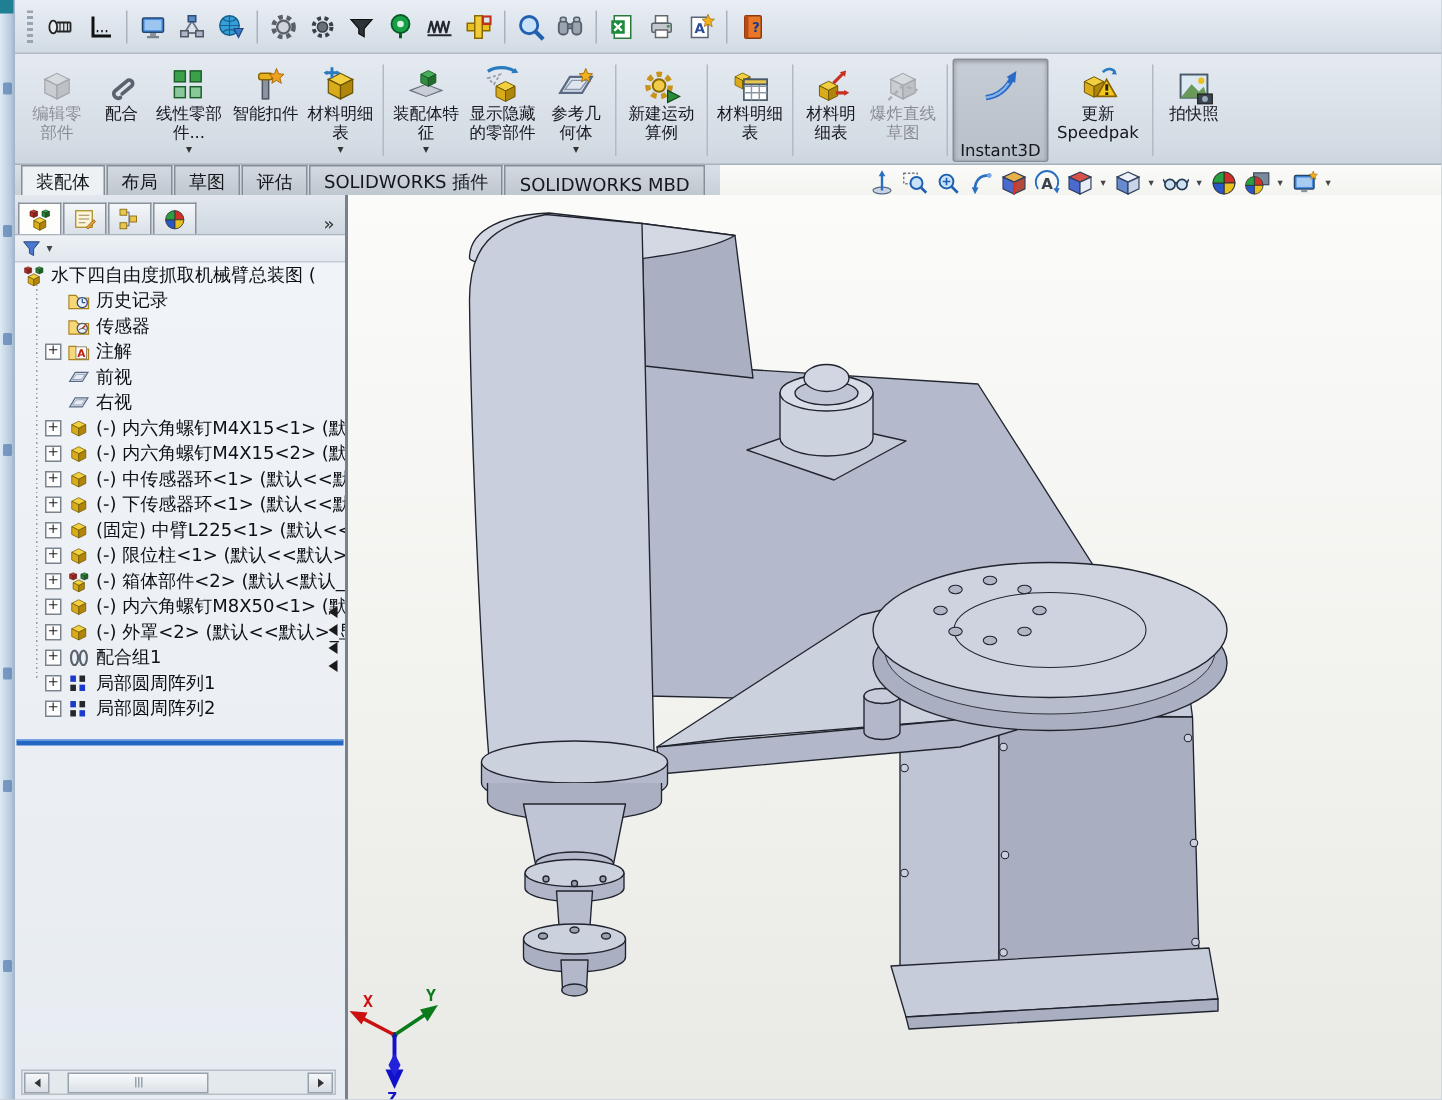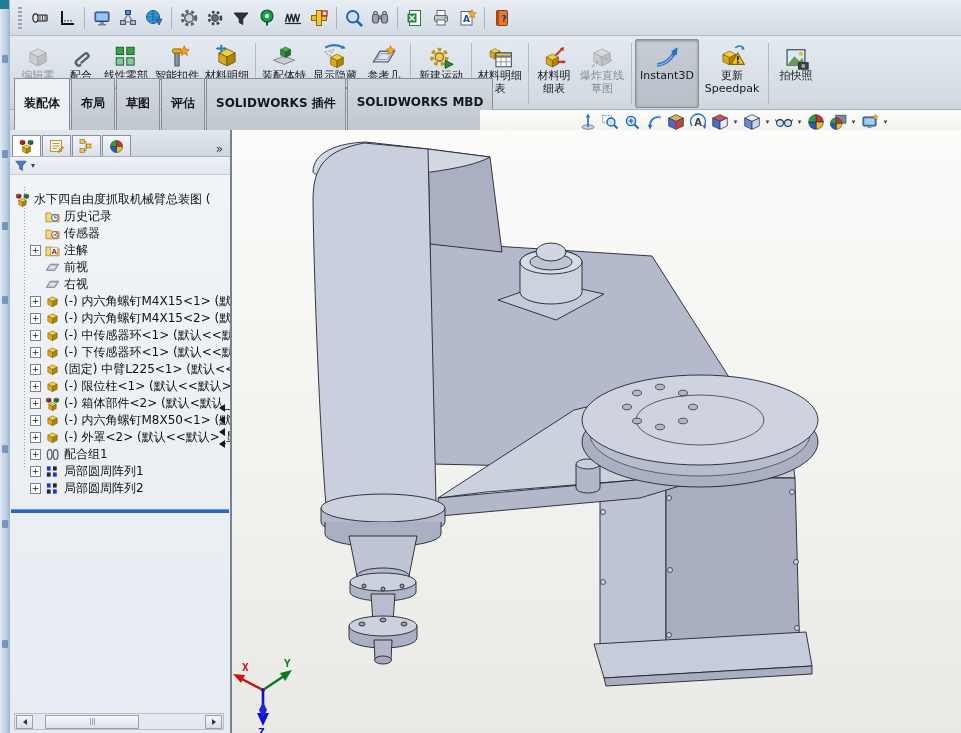--- a/index.html
+++ b/index.html
@@ -23,49 +23,49 @@
   
   #ribbon{left:10px;top:36px;width:951px;height:74px;background:linear-gradient(#e4eaf0,#d4dce4 80%,#cdd5de);
           border-bottom:1px solid #a9b2bc;display:flex;align-items:stretch;padding:2px 0 0 4px;box-sizing:border-box;}
   .rbtn{display:flex;flex-direction:column;align-items:center;padding:3px 2px 0;margin:1px 0;
         border:1px solid transparent;border-radius:2px;cursor:pointer;box-sizing:border-box;}
   .rbtn .ric{height:27px;display:flex;align-items:center;justify-content:center;}
   .rlbl{font-size:11px;line-height:12.5px;text-align:center;color:#15181c;white-space:pre-line;}
   .caret{height:8px;display:flex;align-items:center;justify-content:center;}
   .caret::after{content:"▾";font-size:8px;color:#333;}
   .rbtn.dis{opacity:.42;filter:grayscale(1);}
-  .rbtn.act{background:linear-gradient(#c6cdd5,#b7bfc8);border:1px solid #878f99;box-shadow:inset 0 1px 3px rgba(0,0,0,.3);}
+  .rbtn.act{background:linear-gradient(#c6cdd5,#b7bfc8);border:1px solid #878f99;box-shadow:inset 0 1px 3px rgba(0,0,0,.3);justify-content:space-between;}
   .rsep{width:1px;background:#b2bac4;margin:5px 3px;}
 
   
   #tabband{left:10px;top:110px;width:470px;height:20px;background:linear-gradient(#d9dfe6,#c8d0d8);
            display:flex;align-items:flex-end;padding-left:4px;box-sizing:border-box;}
   #tabband-right{left:480px;top:110px;width:481px;height:20px;background:linear-gradient(#fbfbf9,#f3f3f0);}
-  .tab{height:19px;padding:16px 9px;font-size:12px;display:flex;align-items:flex-start;color:#14181c;
-       border:1px solid #868e98;border-bottom:none;background:linear-gradient(#d3d9e0,#bfc7cf);margin-right:1px;cursor:pointer;white-space:nowrap;font-weight:bold;}
+  .tab{height:19px;padding:0 9px;font-size:12px;display:flex;align-items:flex-end;color:#14181c;
+       border:1px solid #868e98;border-bottom:none;background:linear-gradient(#d3d9e0,#bfc7cf);margin-right:1px;cursor:pointer;white-space:nowrap;}
   .tab.active{background:#eef1f4;}
 
   
   #headsup{left:577px;top:111px;height:22px;display:flex;align-items:center;gap:1px;}
   .hic{width:21px;height:20px;display:flex;align-items:center;justify-content:center;cursor:pointer;}
   .hcaret{width:9px;height:20px;display:flex;align-items:center;justify-content:center;cursor:pointer;}
   .hcaret::after{content:"▾";font-size:7px;color:#444;}
 
   
   #panel{left:10px;top:130px;width:222px;height:603px;background:linear-gradient(180deg,#f1f4f8,#e7ecf2);
          border-right:2px solid #78828e;box-sizing:border-box;}
   #ptabs{height:24px;display:flex;align-items:flex-end;background:linear-gradient(#e2e8ee,#cfd7e0);
          padding:2px 2px 0 2px;border-bottom:1px solid #aab2bc;}
   .ptab{width:27px;height:20px;border:1px solid #8a929c;border-bottom:none;background:linear-gradient(#f4f7fa,#dae0e7);
         display:flex;align-items:center;justify-content:center;margin-right:1px;cursor:pointer;}
   .ptab.on{background:#fdfdfc;}
   #pexpand{margin-left:auto;font-size:12px;color:#333;padding:0 5px;cursor:pointer;}
   #filterrow{height:17px;display:flex;align-items:center;padding-left:4px;gap:3px;
              background:linear-gradient(#eef2f6,#e1e7ee);border-bottom:1px solid #c6ccd4;}
-  #tree{padding-top:16px;background-image:repeating-linear-gradient(#94a0ac 0 1px,transparent 1px 3px);
+  #tree{padding-top:0;background-image:repeating-linear-gradient(#94a0ac 0 1px,transparent 1px 3px);
         background-size:1px calc(100% - 40px);background-position:14px 12px;background-repeat:no-repeat;}
   .ti{display:flex;align-items:center;height:17px;padding-left:5px;white-space:nowrap;overflow:hidden;
       font-size:12px;color:#0d1014;cursor:pointer;}
   .ti.d1{padding-left:20px;}
   .exp{flex:0 0 9px;height:9px;border:1px solid #7b838d;background:#fdfdfd;font-size:9px;line-height:8px;
        text-align:center;color:#222;margin-right:4px;cursor:pointer;}
   .exp::after{content:"+";}
   .exp.none{visibility:hidden;}
   .tic{flex:0 0 15px;width:15px;height:15px;}
   .tl{margin-left:4px;}

